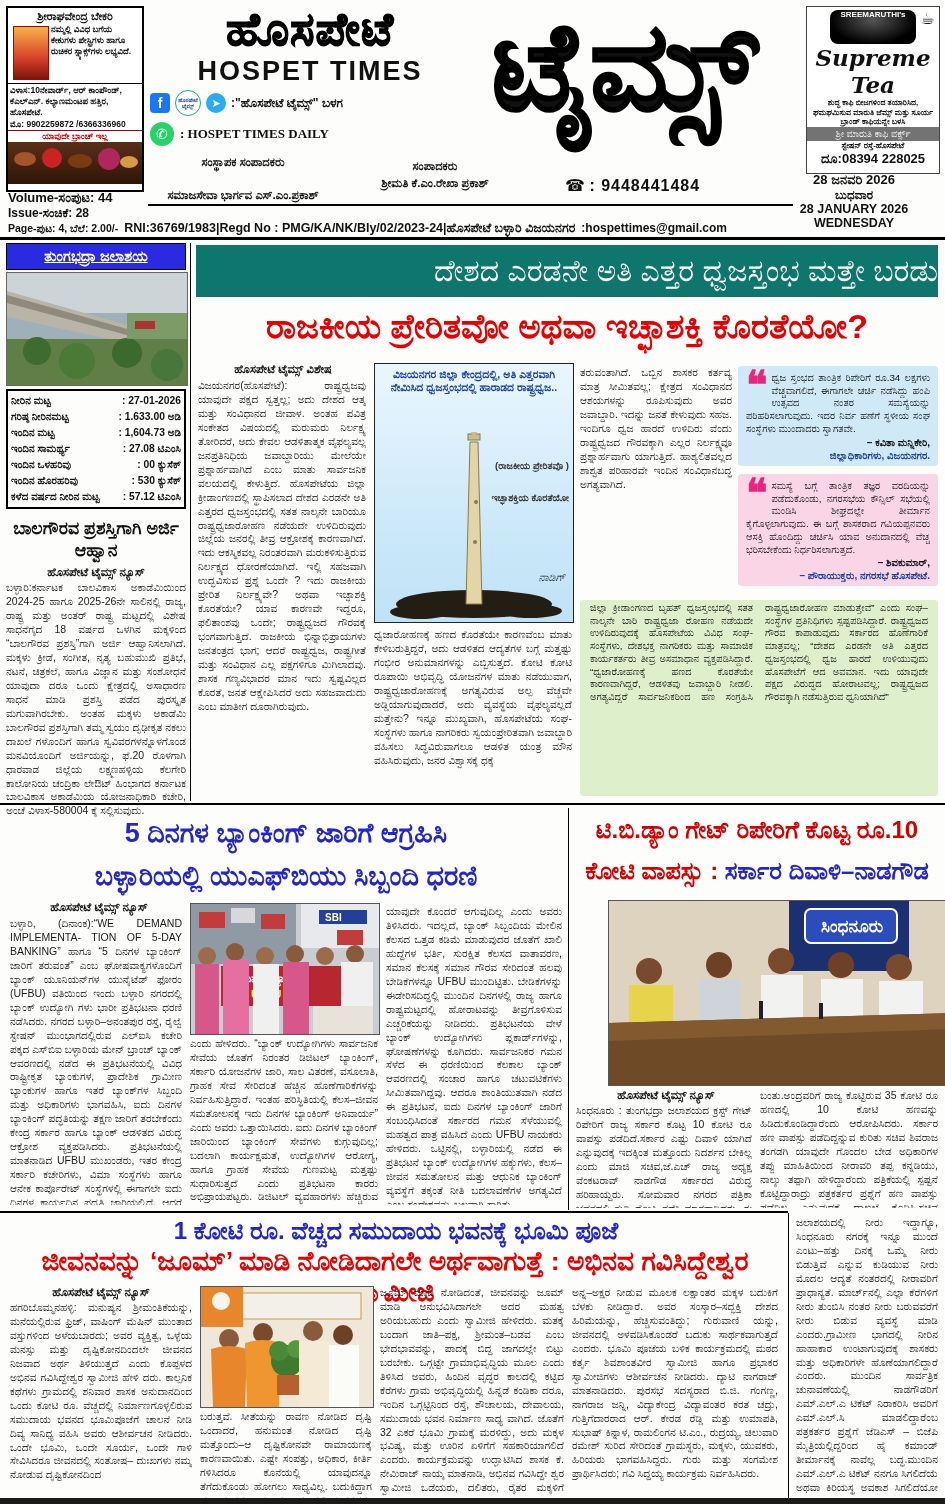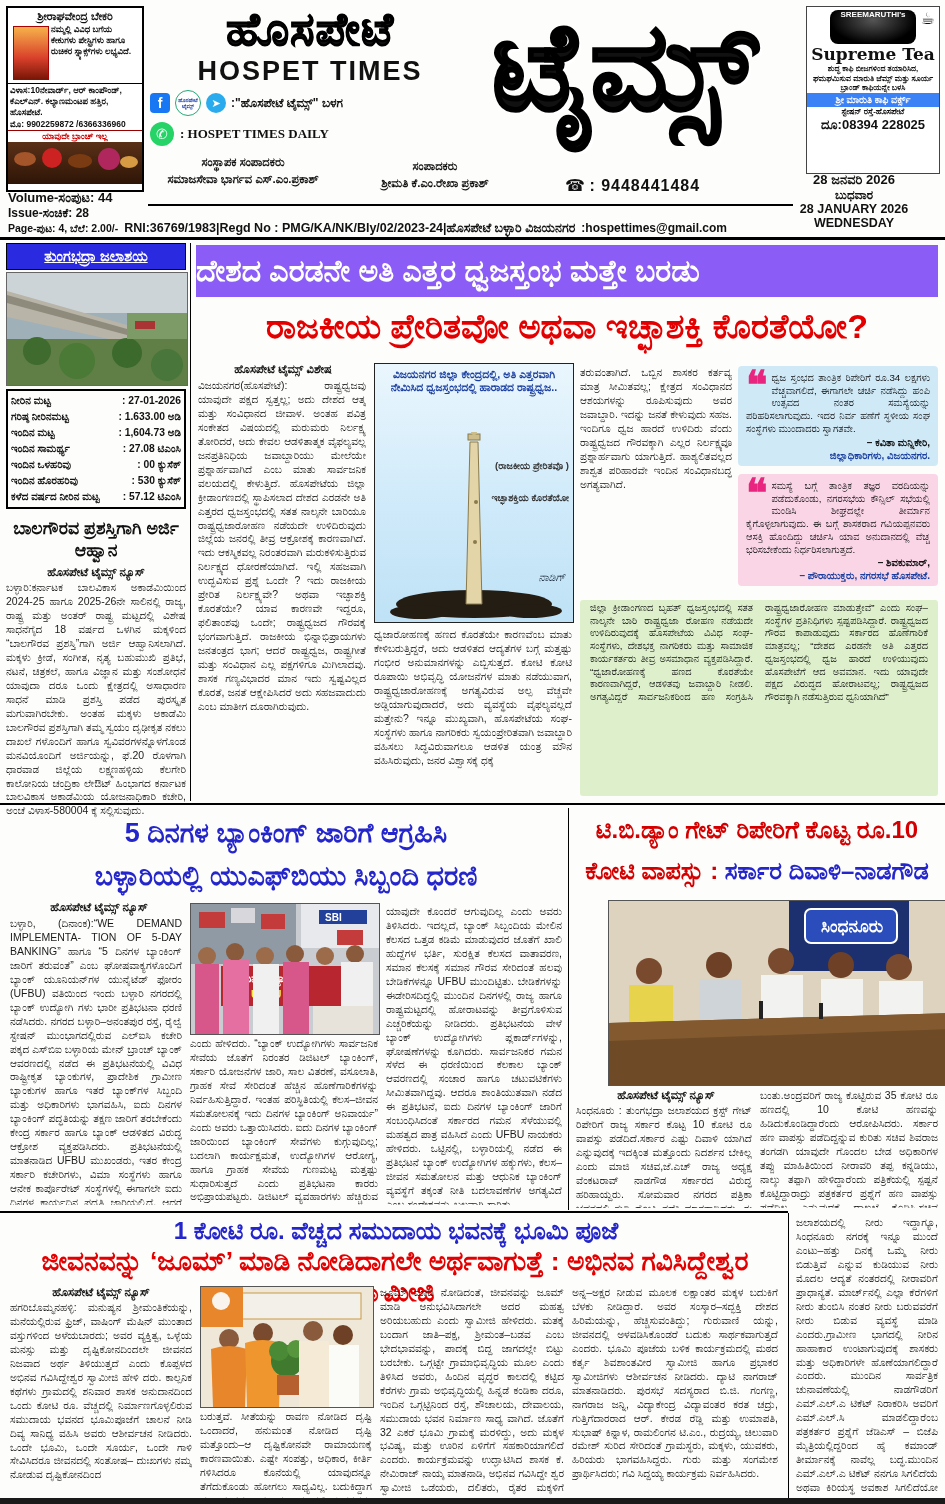--- a/index.html
+++ b/index.html
@@ -17,24 +17,24 @@
          background:linear-gradient(180deg,#f7b24a,#d8402a 60%,#7a1608);}
   .cakestrip{height:42px;background:linear-gradient(180deg,#5a3017,#2e1507);position:relative;overflow:hidden;}
   .cake{position:absolute;border-radius:50%;}
   .masttitle{font-weight:900;letter-spacing:1px;}
   .icon-circ{display:inline-flex;align-items:center;justify-content:center;border-radius:50%;
              color:#fff;font-weight:bold;vertical-align:middle;}
   .tea-box{border:1px solid #444;background:#fff;text-align:center;overflow:hidden;}
   .tea-logo{margin:3px auto 0;width:86px;height:34px;border-radius:8px;color:#fff;
             background:radial-gradient(ellipse at 50% 30%,#555,#000 70%);
             font-size:8px;font-weight:bold;display:flex;justify-content:center;}
-  .supreme{font-family:"DejaVu Serif","Liberation Serif",serif;font-size:17px;font-weight:bold;}
-  .tea-strip{background:#3b82f6;color:#fff;font-weight:bold;font-size:9.5px;padding:1px 0;}
+  .supreme{font-family:"DejaVu Serif","Liberation Serif",serif;font-style:italic;font-size:23px;font-weight:bold;}
+  .tea-strip{background:#737373;color:#fff;font-weight:normal;font-size:9.5px;padding:1px 0;}
   
-  .banner{background:#8b5cf6;color:#fff;font-weight:bold;text-align:left;}
+  .banner{background:#0f766e;color:#fff;font-weight:normal;text-align:right;}
   .subhead-red{color:#e40000;font-weight:bold;text-align:center;}
   .cartoon{border:1px solid #222;background:linear-gradient(180deg,#eaf6fd 0%,#cfeafa 55%,#bfe2f6 100%);overflow:hidden;}
   .quotebox{border-radius:4px;padding:6px 8px 4px 8px;font-size:9.8px;line-height:1.3;text-align:justify;}
   .qmark{float:left;font-size:40px;line-height:26px;color:#e8257f;font-weight:900;margin-right:4px;
          font-family:"DejaVu Serif",serif;}
   .qsig{text-align:right;font-weight:bold;font-size:10px;}
   .greenbox{background:#ddf0cb;border-radius:3px;overflow:hidden;}
   .green-title{color:#e8198b;font-weight:bold;font-size:19px;text-align:center;padding:4px 0 2px;}
   .green-body{column-count:2;column-gap:12px;font-size:9.8px;line-height:1.3;text-align:justify;padding:2px 10px;}
   .blue-head{color:#2426cc;font-weight:bold;text-align:center;}
@@ -80,21 +80,21 @@
   <div class="abs" style="left:150px;top:122px;display:flex;align-items:center;gap:6px;">
     <span class="icon-circ" style="width:24px;height:24px;background:#25d366;font-size:14px;">✆</span>
     <span style="font-size:13px;font-weight:bold;font-family:'Liberation Serif',serif;">: HOSPET TIMES DAILY</span>
   </div>
 
   <div class="abs masttitle" style="left:445px;top:-18px;width:360px;height:185px;font-size:122px;line-height:170px;text-align:center;
        -webkit-text-stroke:2px #000;text-shadow:3px 3px 0 #fff;">ಟೈಮ್ಸ್</div>
 
   <div class="abs" style="left:148px;top:156px;width:190px;text-align:center;font-size:11.5px;font-weight:bold;">
     <div>ಸಂಸ್ಥಾಪಕ ಸಂಪಾದಕರು</div>
-    <div style="margin-top:4px;">ಸಮಾಜಸೇವಾ ಭಾರ್ಗವ ಎಸ್.ಎಂ.ಪ್ರಕಾಶ್</div>
+    <div style="margin-top:20px;">ಸಮಾಜಸೇವಾ ಭಾರ್ಗವ ಎಸ್.ಎಂ.ಪ್ರಕಾಶ್</div>
   </div>
   <div class="abs" style="left:345px;top:160px;width:180px;text-align:center;font-size:11.5px;font-weight:bold;">
     <div>ಸಂಪಾದಕರು</div>
     <div style="margin-top:4px;">ಶ್ರೀಮತಿ ಕೆ.ಎಂ.ರೇಖಾ ಪ್ರಕಾಶ್</div>
   </div>
   <div class="abs" style="left:565px;top:176px;font-size:16px;font-weight:bold;">
     <span>☎</span>
     <span style="letter-spacing:1px;">: 9448441484</span>
   </div>
   <div class="abs rule-h" style="left:148px;top:204px;width:645px;height:2px;"></div>

